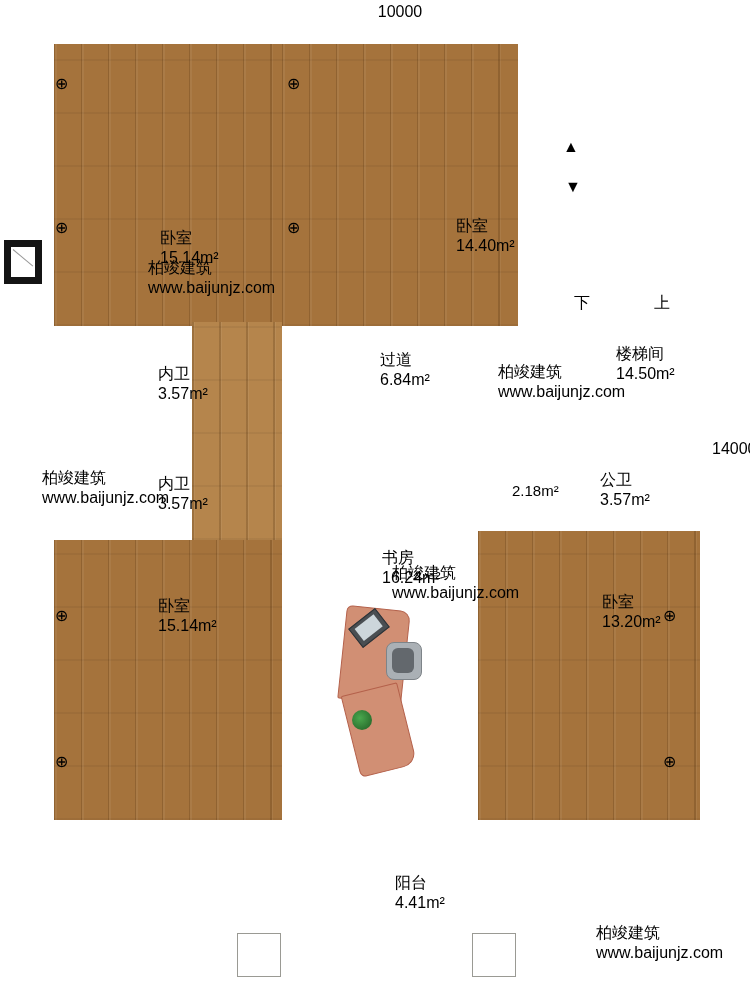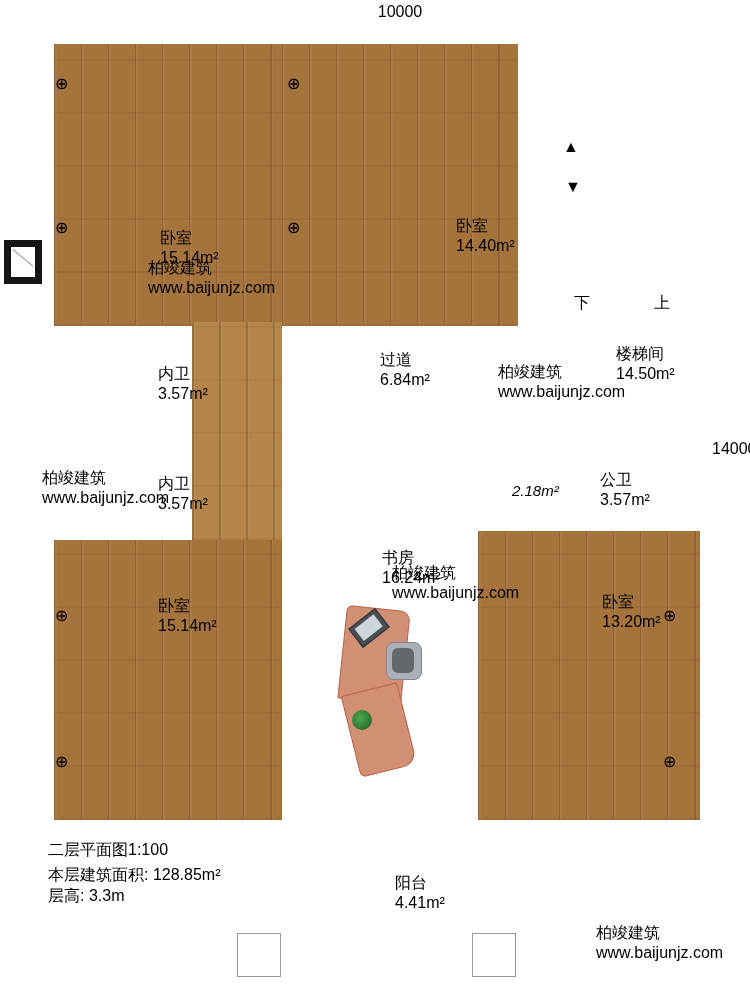--- a/index.html
+++ b/index.html
@@ -314,21 +314,21 @@
       <div class="a">3.57m²</div>
     </div>
   <div class="abs rlabel" style="left:158px;top:474px;">
     <div class="n">内卫</div>
       <div class="a">3.57m²</div>
     </div>
   <div class="abs rlabel" style="left:600px;top:470px;">
     <div class="n">公卫</div>
       <div class="a">3.57m²</div>
     </div>
-  <div class="abs rlabel" style="left:512px;top:482px;font-style:italic;">
+  <div class="abs rlabel" style="left:512px;top:482px;">
     <div class="a" style="font-size:15px;">2.18m²</div>
     </div>
   <div class="abs rlabel" style="left:382px;top:548px;">
     <div class="n">书房</div>
       <div class="a">16.24m²</div>
     </div>
   <div class="abs rlabel" style="left:158px;top:596px;">
     <div class="n">卧室</div>
       <div class="a">15.14m²</div>
     </div>
@@ -347,28 +347,20 @@
   <div class="abs tick" style="left:136px;top:22px;"></div>
   <div class="abs tick" style="left:697px;top:22px;"></div>
   <div class="abs dimtext" style="left:400px;top:3px;transform:translateX(-50%);">10000</div>
   <div class="abs dimline" style="left:737px;top:35px;width:1px;height:798px;"></div>
   <div class="abs dimline" style="left:718px;top:35px;width:22px;height:1px;"></div>
   <div class="abs dimline" style="left:718px;top:833px;width:22px;height:1px;"></div>
   <div class="abs tick" style="left:730px;top:34px;"></div>
   <div class="abs tick" style="left:730px;top:832px;"></div>
   <div class="abs dimtext vert" style="left:712px;top:440px;">14000</div>
 
-  <div class="abs" style="left:48px;top:840px;width:260px;">
-    <div>
-      <span class="tb-title">二层平面图</span><span class="tb-scale">1:100</span>
-    </div>
-    <div class="tb-rule" style="width:190px;margin-top:4px;"></div>
-    <div class="tb-line"><span>本层建筑面积:</span> <span>128.85m²</span></div>
-    <div class="tb-line"><span>层高:</span> <span>3.3m</span></div>
-  </div>
 
   <div class="abs" style="left:538px;top:915px;width:200px;height:66px;">
     <div class="abs swoosh" style="left:0px;top:12px;"></div>
     <div class="abs tower-o" style="left:26px;top:6px;width:14px;height:40px;"></div>
     <div class="abs tower-b" style="left:13px;top:16px;width:12px;height:30px;"></div>
     <div class="abs" style="left:58px;top:8px;">
       <div class="brand-name">柏竣建筑</div>
       <div class="brand-url">www.baijunjz.com</div>
     </div>
   </div>

